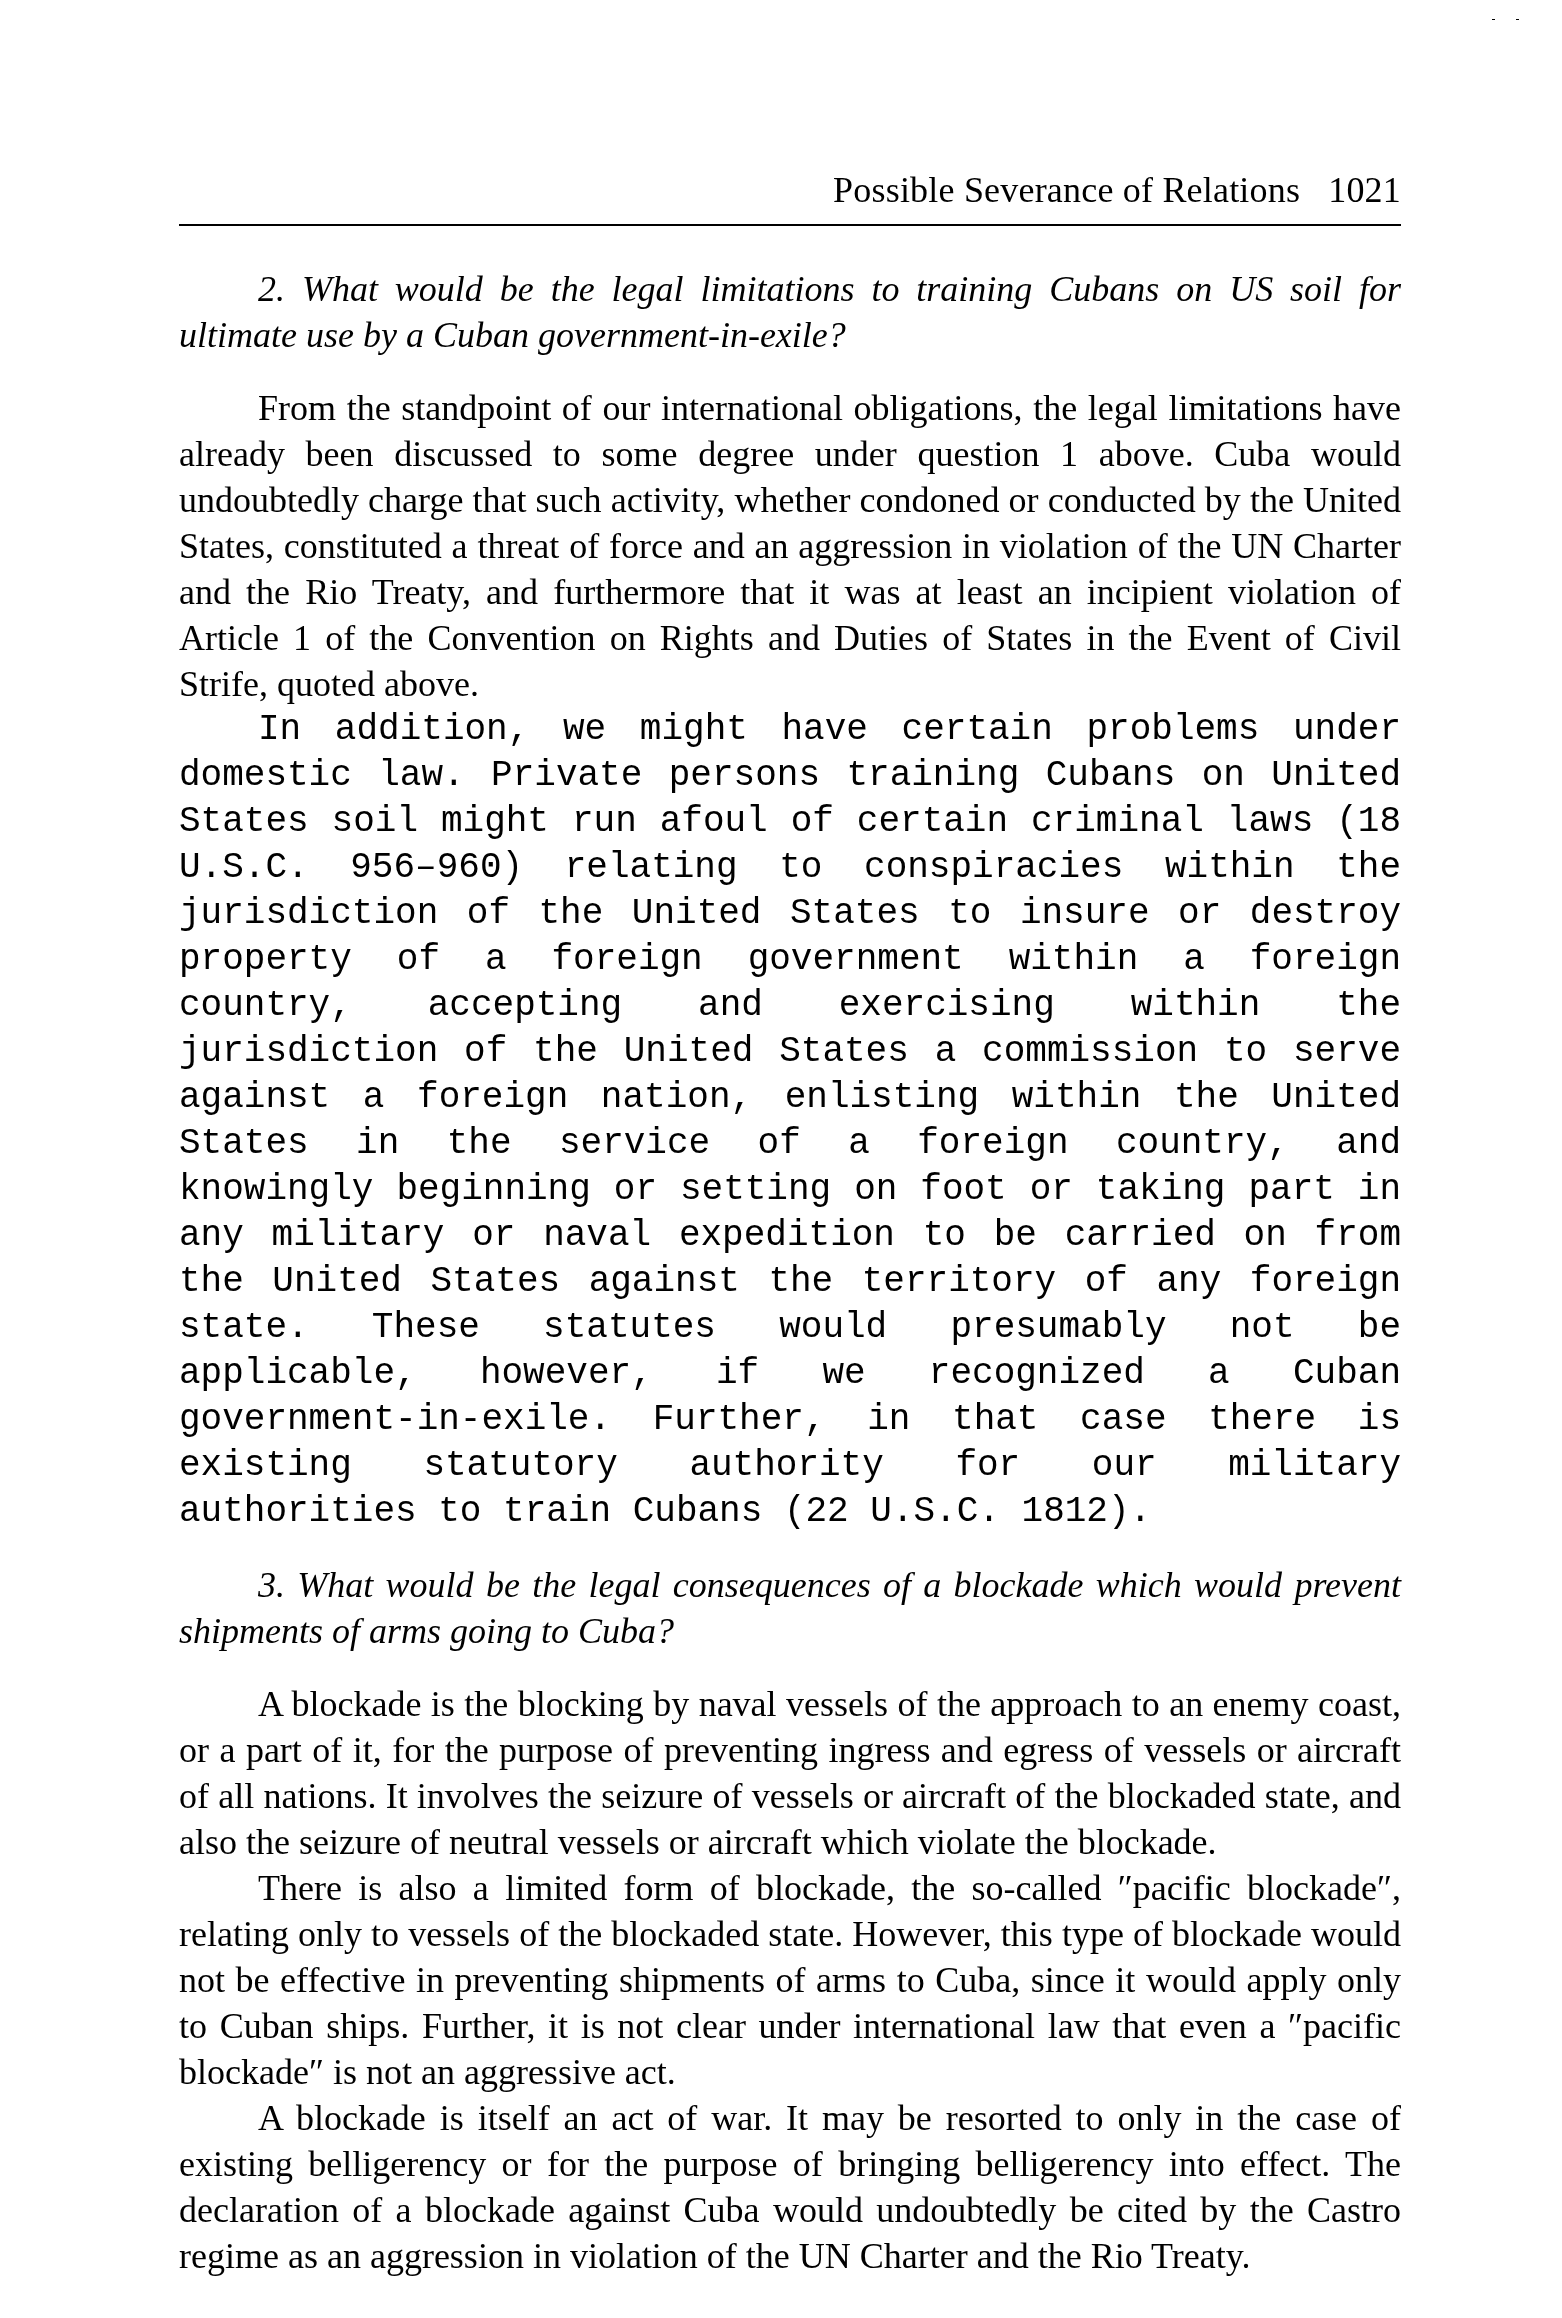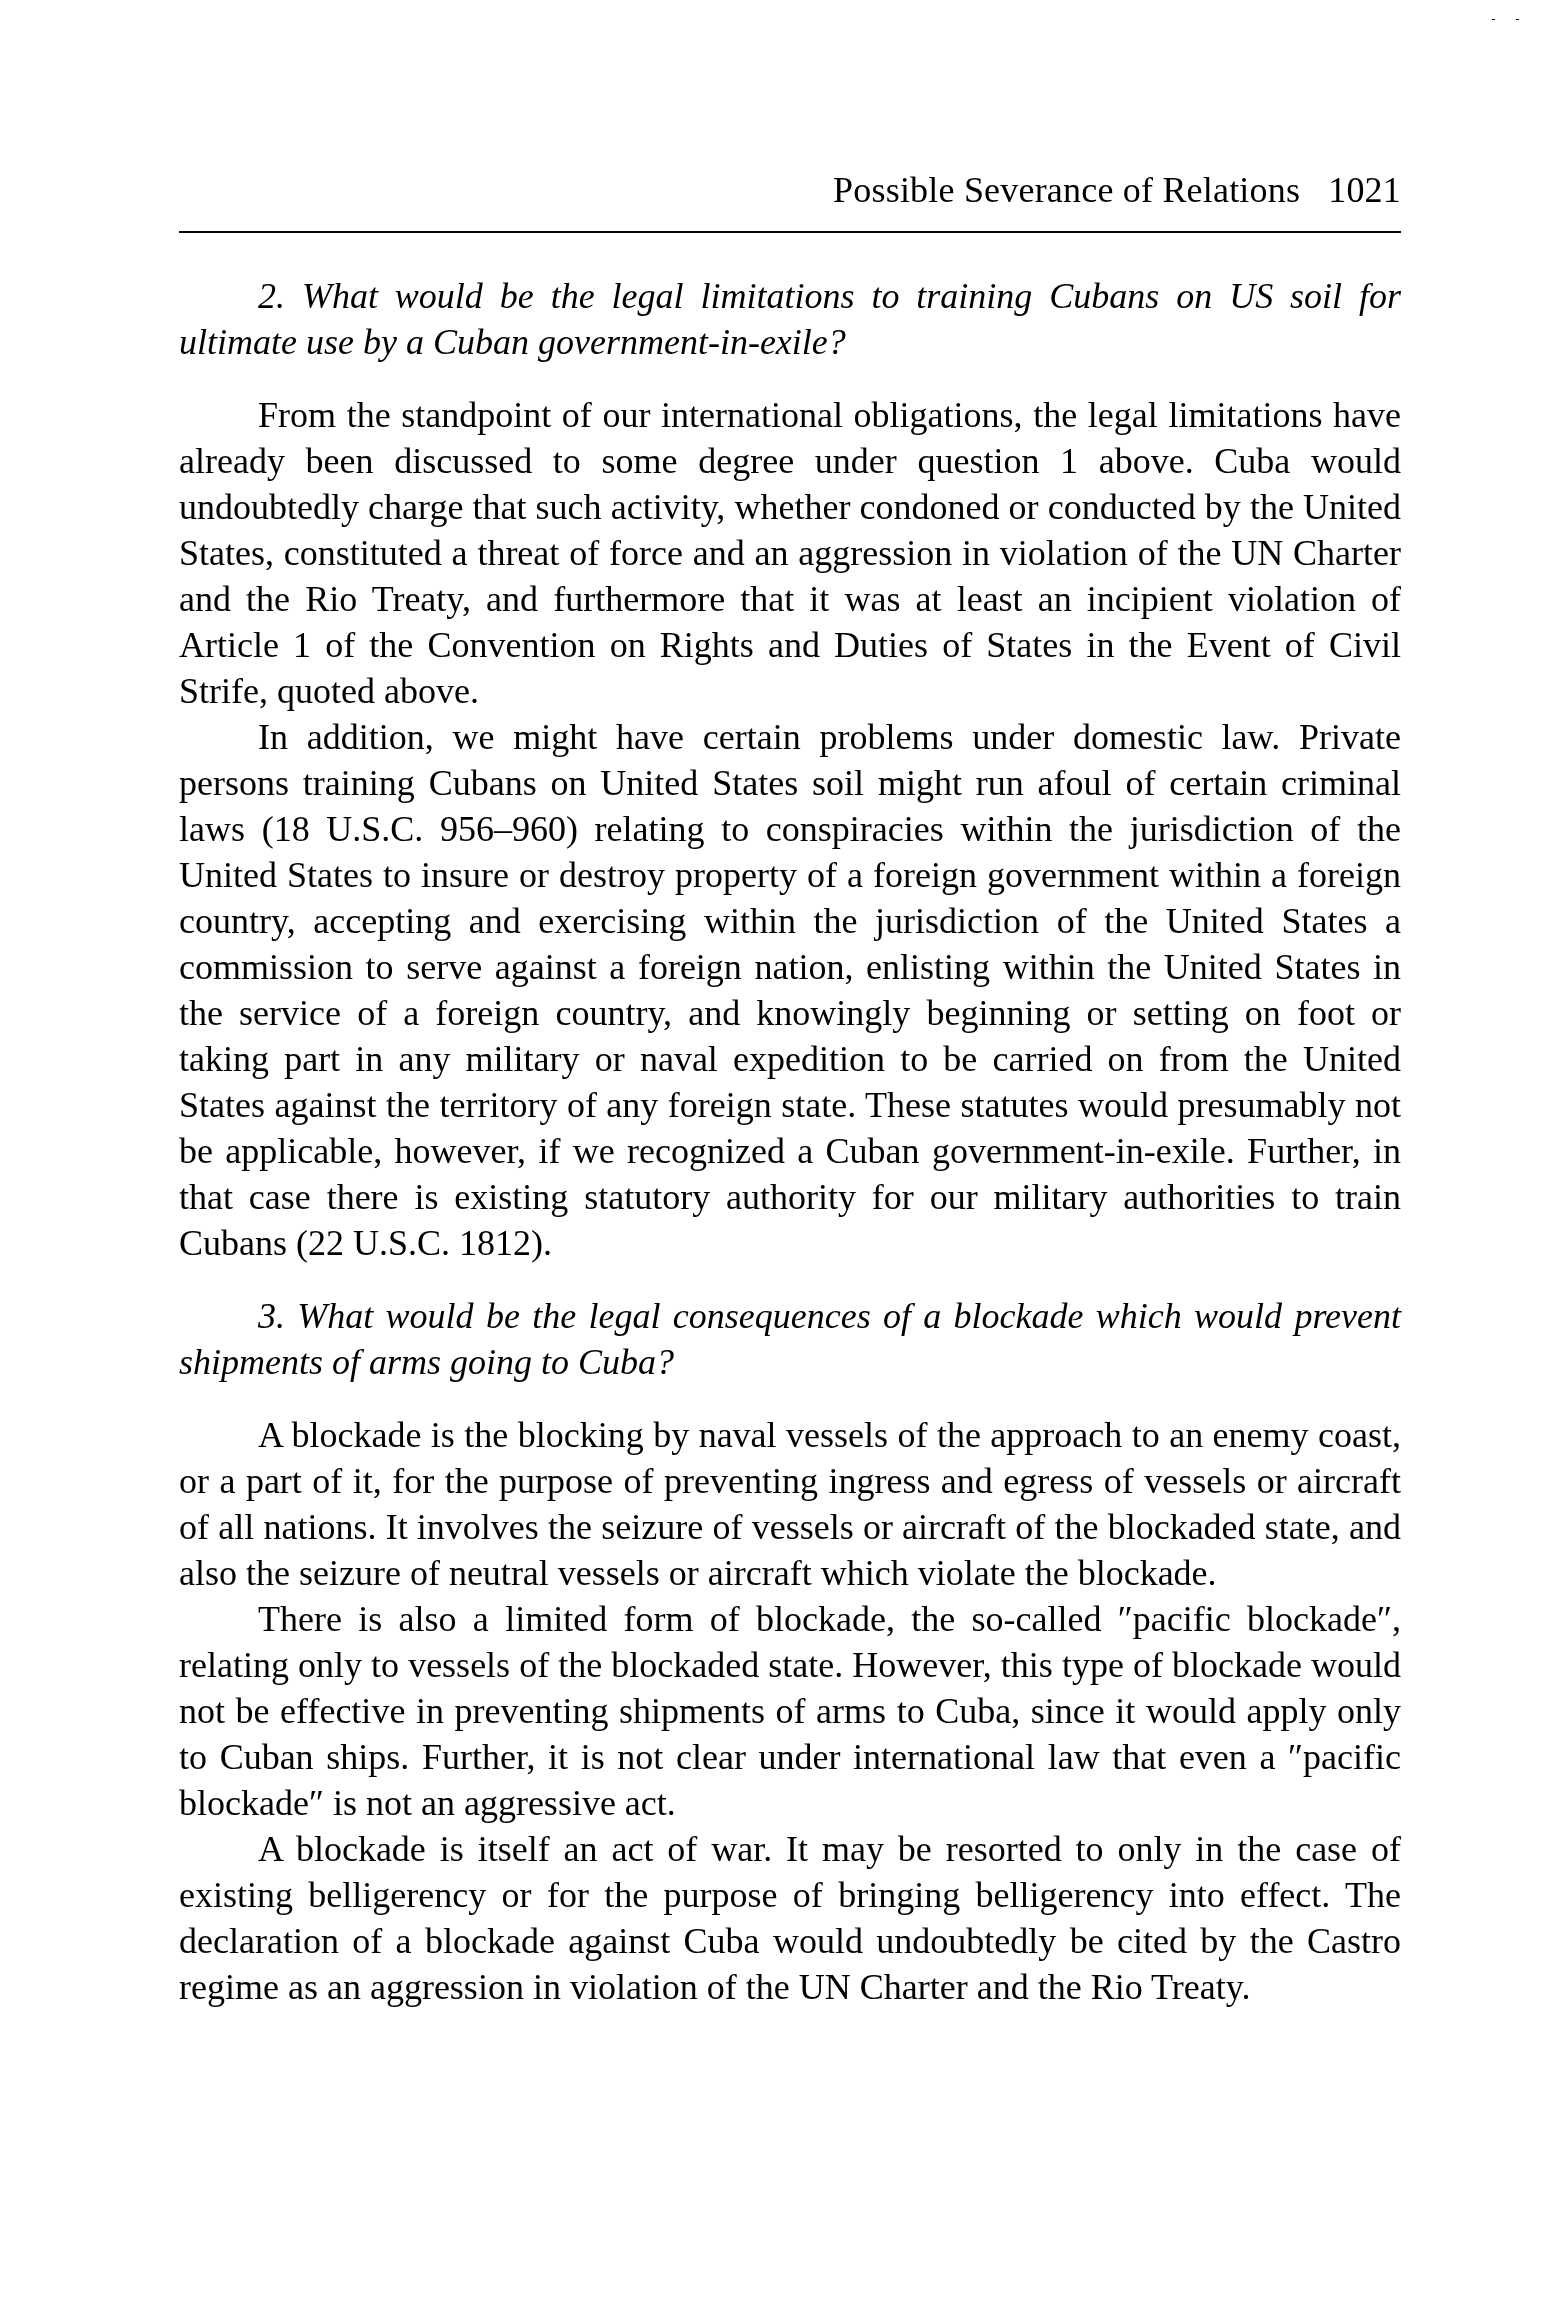--- a/index.html
+++ b/index.html
@@ -28,21 +28,21 @@
       top: 167px;
       width: 1222px;
     }
     .running-head {
       display: flex;
       justify-content: flex-end;
       align-items: baseline;
       font-size: 36px;
       line-height: 46px;
       height: 46px;
-      padding-bottom: 18px;
+      padding-bottom: 11px;
       border-bottom: 2.3px solid #000;
       letter-spacing: 0.2px;
     }
     .running-head .page-number {
       margin-left: 28px;
     }
     .content {
       margin-top: 40px;
       font-size: 36px;
       line-height: 46px;
@@ -53,20 +53,21 @@
       margin: 0;
       text-indent: 79px;
     }
     .content p.question {
       font-style: italic;
       margin-top: 16px;
       margin-bottom: 27px;
     }
     .content p.after-section {
       margin-bottom: 27px;
+      font-family: Liberation Mono, monospace;
     }
   </style>
 </head>
 <body>
 
 <div class="scan-mark" style="left:1492px;"></div>
 <div class="scan-mark" style="left:1516px;"></div>
 
 <div class="page">
   <div class="running-head">

